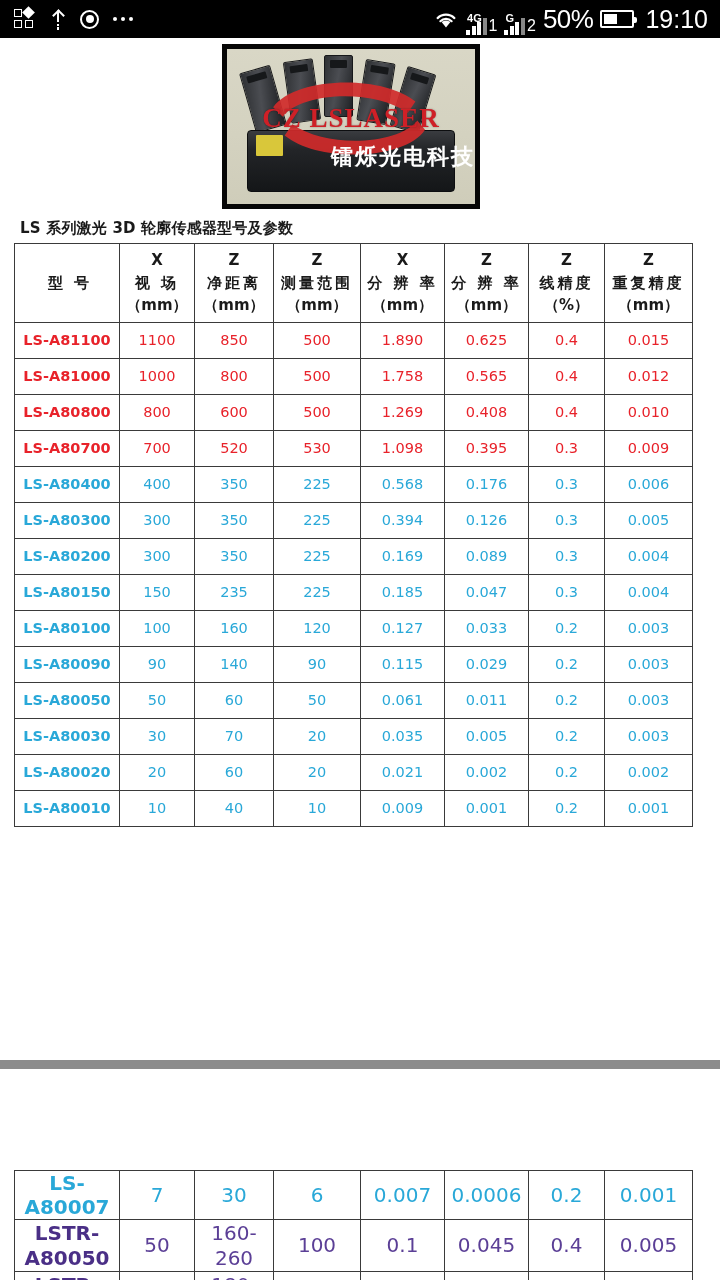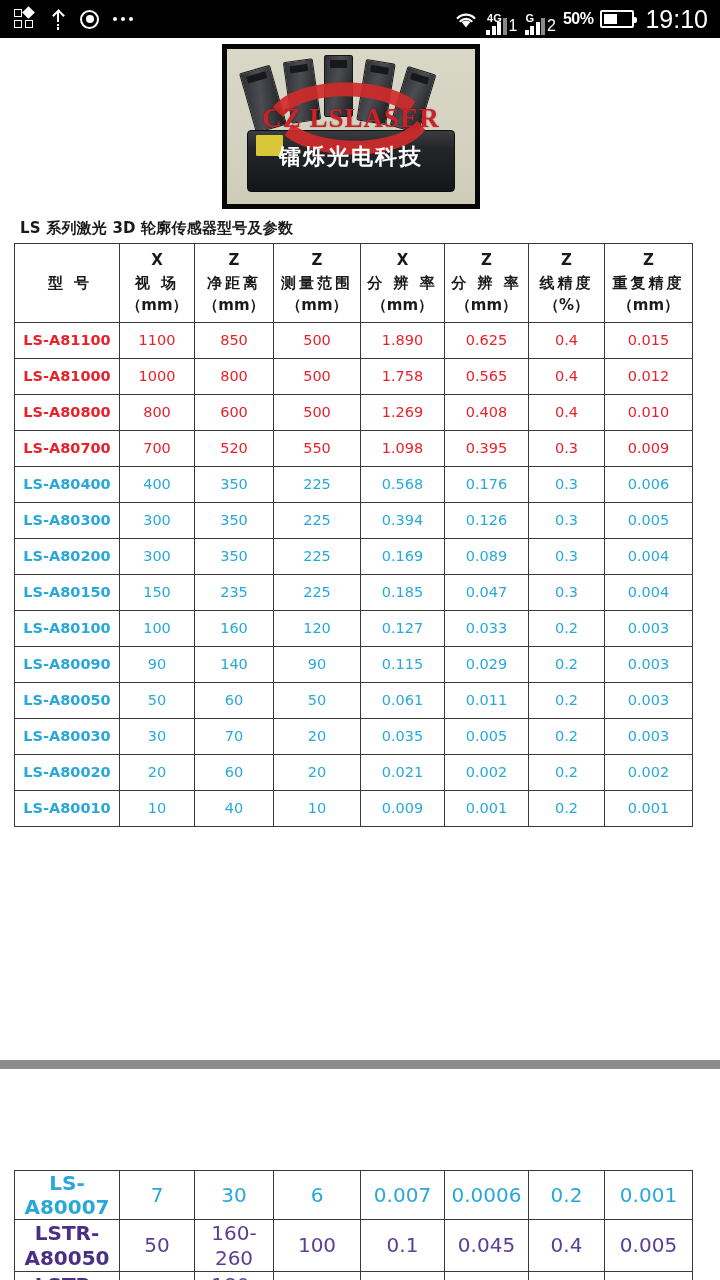--- a/index.html
+++ b/index.html
@@ -63,21 +63,21 @@
   .sig { display: flex; align-items: flex-end; gap: 2px; height: 22px; position: relative; }
   .sig .bars { display: flex; align-items: flex-end; gap: 1.5px; }
   .sig .bars b { display: block; width: 4px; background: #fff; }
   .sig .bars b:nth-child(1) { height: 5px; }
   .sig .bars b:nth-child(2) { height: 9px; }
   .sig .bars b:nth-child(3) { height: 13px; }
   .sig .bars b:nth-child(4) { height: 17px; background:#888; }
   .sig .net { font-size: 11px; font-weight: bold; position: absolute; top: -1px; left: 1px; }
   .sig-wrap { display: flex; align-items: flex-end; gap: 2px; padding-top: 9px; }
 
-  .sb-pct { font-size: 16px; letter-spacing: -0.5px; font-weight: bold; }
+  .sb-pct { font-size: 26px; letter-spacing: -0.5px; }
   .batt {
     width: 34px; height: 18px; border: 2px solid #fff; border-radius: 2px;
     position: relative; display: flex; align-items: center; padding: 2px;
   }
   .batt::after {
     content:''; position: absolute; right: -5px; top: 5px;
     width: 3px; height: 6px; background:#fff; border-radius: 0 2px 2px 0;
   }
   .batt i { display:block; height: 100%; width: 50%; background:#fff; }
   .sb-time { font-size: 25px; letter-spacing: 0px; margin-left: 4px; }
@@ -113,21 +113,21 @@
   .swoosh { position: absolute; left: 0; top: 0; width: 100%; height: 100%; }
   .wm-en {
     position: absolute; left: 0; right: 0; top: 35%;
     text-align: center; color: #cf2027;
     font-family: "Liberation Serif", serif;
     font-weight: bold; font-size: 27px; letter-spacing: 1px;
     text-shadow: 0 0 2px rgba(0,0,0,.35);
   }
   .wm-cn {
     position: absolute; left: 0; right: 0; top: 60%;
-    text-align: center; color: #ffffff;
+    text-align: right; color: #ffffff;
     font-family: "DejaVu Sans", sans-serif;
     font-weight: bold; font-size: 22px; letter-spacing: 2px;
   }
 
   
   .caption {
     position: absolute; left: 20px; top: 219px;
     font-size: 15px; font-weight: bold; color: #1a1a1a;
     font-family: "DejaVu Sans", sans-serif;
     letter-spacing: 0.2px;
@@ -354,21 +354,21 @@
           <td>500</td>
           <td>1.269</td>
           <td>0.408</td>
           <td>0.4</td>
           <td>0.010</td>
         </tr>
         <tr class="drow red">
           <td class="model">LS-A80700</td>
           <td>700</td>
           <td>520</td>
-          <td>550</td>
+          <td>530</td>
           <td>1.098</td>
           <td>0.395</td>
           <td>0.3</td>
           <td>0.009</td>
         </tr>
         <tr class="drow blue">
           <td class="model">LS-A80400</td>
           <td>400</td>
           <td>350</td>
           <td>225</td>

